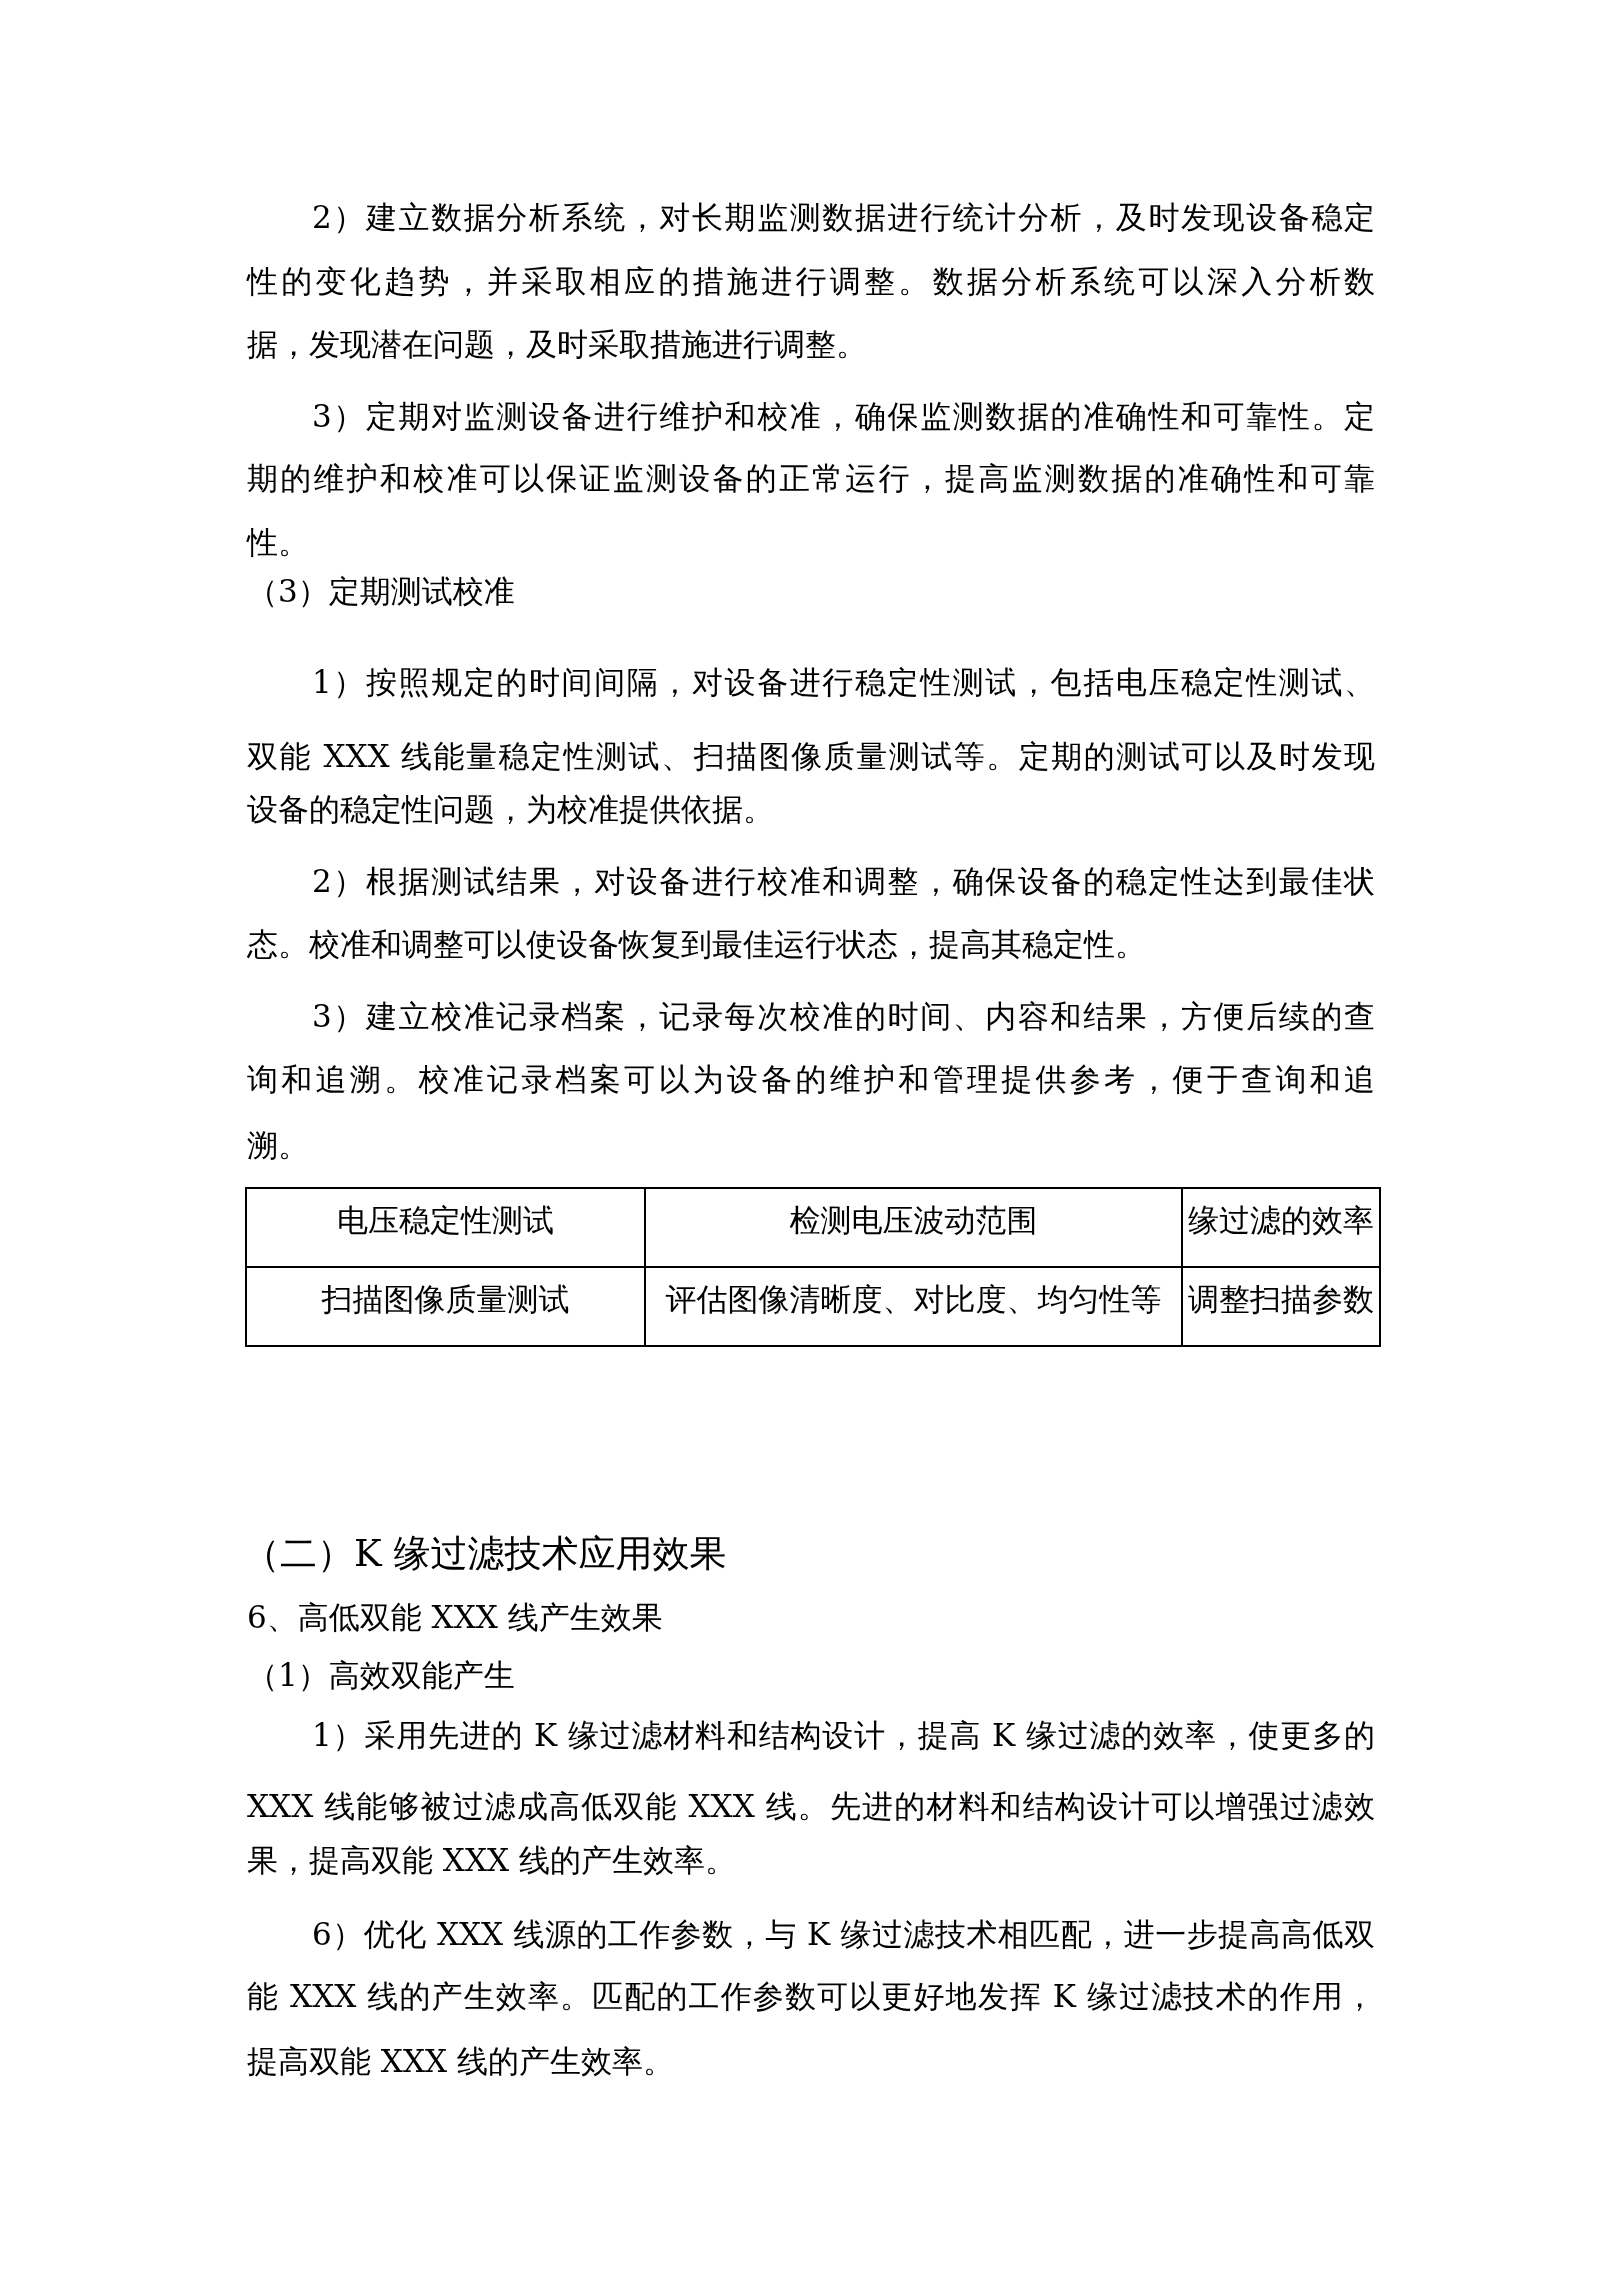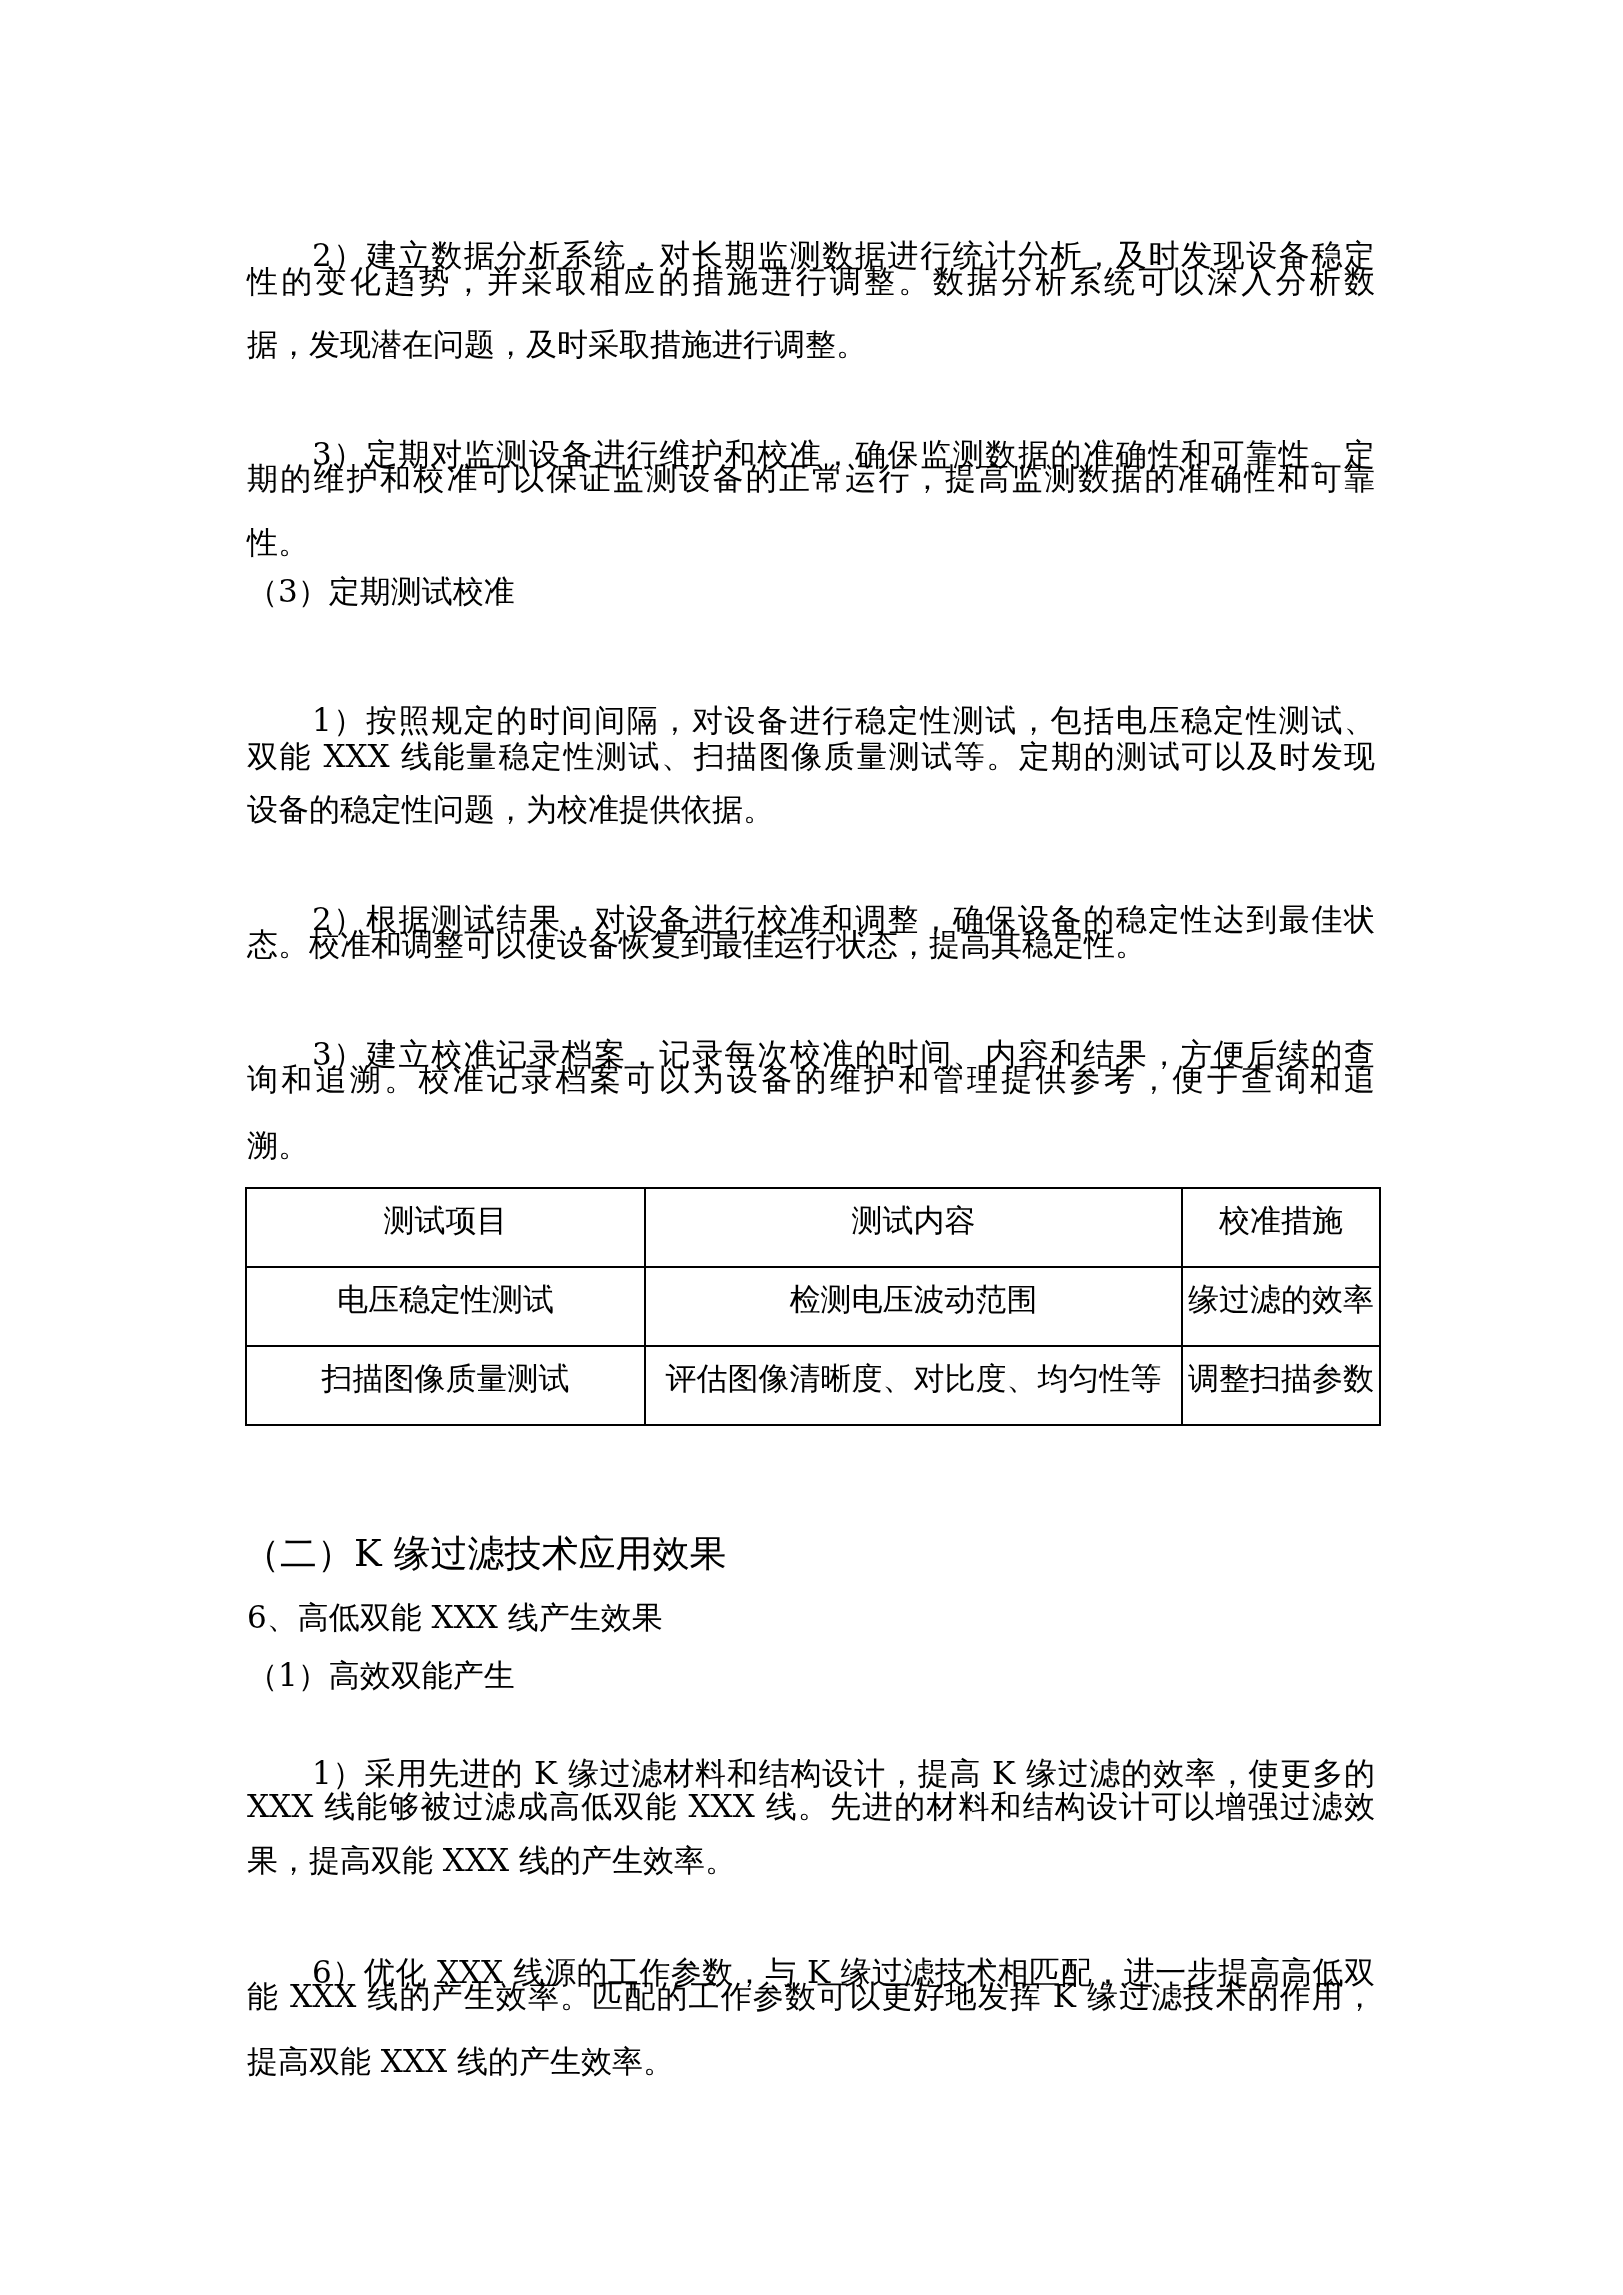--- a/index.html
+++ b/index.html
@@ -7,21 +7,21 @@
     width: 1623px; height: 2295px; position: relative; overflow: hidden;
     font-family: "DejaVu Serif", "Liberation Serif", serif;
     color: #000000;
   }
   .line {
     position: absolute; left: 247px; width: 1128px;
     height: 39px; line-height: 39px; font-size: 31px;
     white-space: nowrap; overflow: visible;
   }
   .line.just { text-align: justify; text-align-last: justify; text-justify: inter-character; }
-  .line.indent { left: 312px; width: 1063px; margin-top: 38px; }
+  .line.indent { left: 312px; width: 1063px; }
   .line.heading2 { font-size: 37px; height: 46px; line-height: 46px; left: 243px; }
   .line.heading3 { left: 247px; }
   table.data-table {
     position: absolute; left: 245px; top: 1187px;
     width: 1134px; border-collapse: collapse; table-layout: fixed;
   }
   table.data-table td {
     border: 2px solid #000; font-size: 31px; height: 77px;
     vertical-align: top; text-align: center; padding: 0;
     line-height: 63px; white-space: nowrap; overflow: hidden;
@@ -51,25 +51,20 @@
 <div class="line just" style="top:1060px">询和追溯。校准记录档案可以为设备的维护和管理提供参考，便于查询和追</div>
 <div class="line" style="top:1126px">溯。</div>
 
 <table class="data-table">
   <colgroup>
     <col style="width:399px">
     <col style="width:537px">
     <col style="width:198px">
   </colgroup>
   <tbody>
-      <tr>
-    <td>测试项目</td>
-    <td>测试内容</td>
-    <td>校准措施</td>
-  </tr>
   <tr>
     <td>电压稳定性测试</td>
     <td>检测电压波动范围</td>
     <td>缘过滤的效率</td>
   </tr>
   <tr>
     <td>扫描图像质量测试</td>
     <td>评估图像清晰度、对比度、均匀性等</td>
     <td>调整扫描参数</td>
   </tr>

